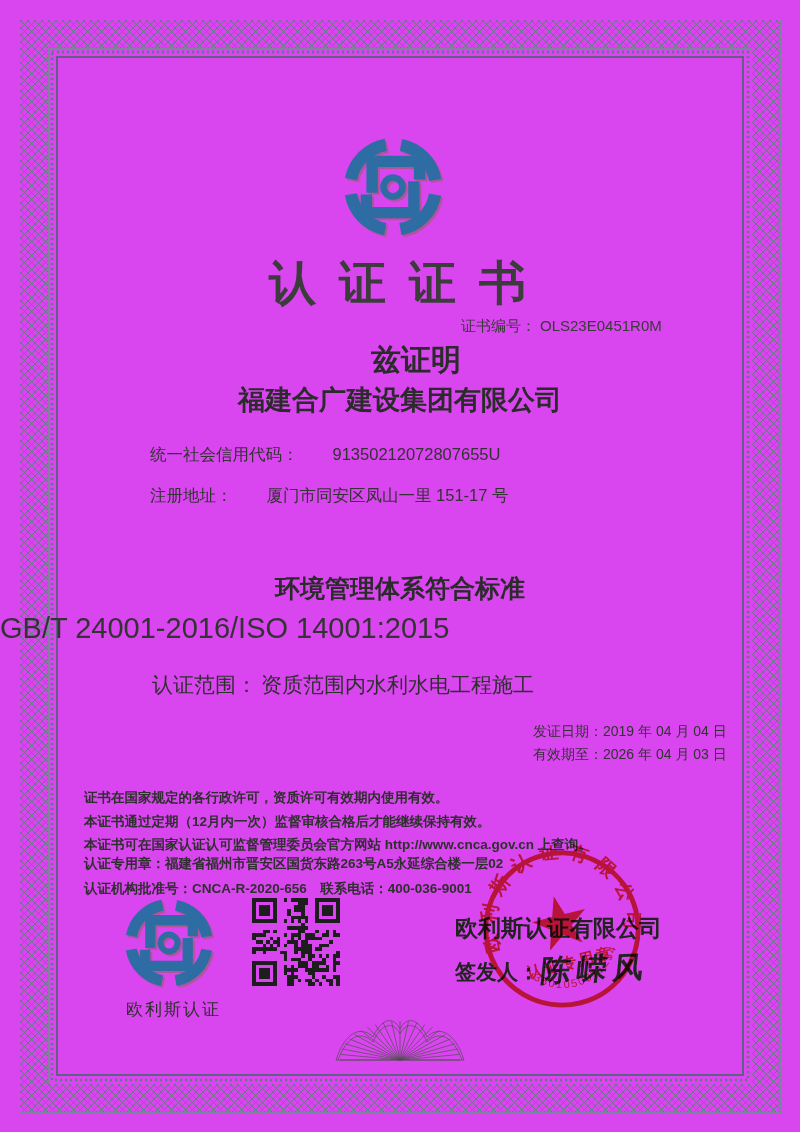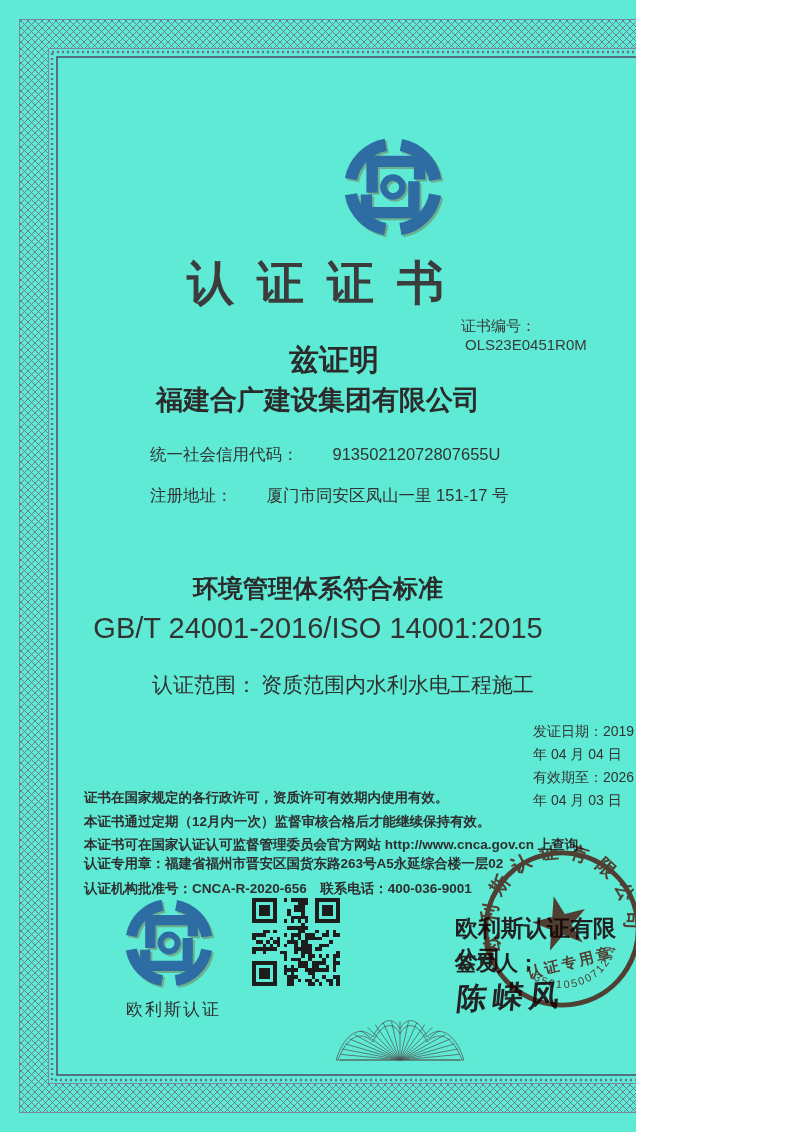--- a/index.html
+++ b/index.html
@@ -1,16 +1,16 @@
 <!DOCTYPE html>
 <html><head>
 <meta charset="utf-8">
 <style>
   html,body{margin:0;padding:0;background:#ffffff;}
-  .page{position:relative;width:636px;height:1132px;background:#5eead4;overflow:hidden;
+  .page{position:relative;width:800px;height:1132px;background:#d946ef;overflow:hidden;
         font-family:"Liberation Sans",sans-serif;color:#2f2f2f;}
   .abs{position:absolute;}
   svg{display:block;}
 
   .border-svg{position:absolute;left:0;top:0;}
 
   .logo{filter:drop-shadow(2px 2px 0 rgba(125,105,55,.45));}
   .logo-top{left:336px;top:130px;width:114px;height:114px;}
   .logo-bottom{left:118px;top:892px;width:102px;height:102px;}
   .logo-bottom-label{left:126px;top:998px;font-size:17px;letter-spacing:2px;color:#2f2f2f;}
@@ -21,21 +21,21 @@
   .cert-no .val{margin-left:4px;}
 
   .declaration{left:0;top:340px;width:100%;text-align:center;font-size:30px;font-weight:700;color:#2b2b2b;padding-left:16px;}
   .company{left:0;top:382px;width:100%;text-align:center;font-size:27px;font-weight:700;color:#2b2b2b;}
 
   .row{left:150px;font-size:16.5px;font-weight:500;color:#333;}
   .row .val{margin-left:7px;padding-left:27px;}
   .row1{top:444px;} .row2{top:485px;} .row3{top:526px;}
 
   .std-heading{left:0;top:572px;width:100%;text-align:center;font-size:25px;font-weight:700;color:#2b2b2b;}
-  .std-code{left:0;top:612px;width:100%;text-align:center;font-size:29px;font-weight:500;color:#333;}
+  .std-code{left:0;top:612px;width:100%;font-size:29px;font-weight:500;color:#333;}
 
   .scope{left:152px;top:671px;font-size:21px;color:#2f2f2f;font-family:"Liberation Serif",serif;}
   .scope .val{margin-left:4px;}
 
   .dates{left:533px;top:720px;font-size:14px;font-weight:500;line-height:23px;color:#333;}
 
   .notes{left:84px;top:786px;font-size:13.5px;font-weight:700;line-height:23.5px;color:#2f2f2f;}
   .agency{left:84px;top:851px;font-size:13.5px;font-weight:700;line-height:25px;color:#2f2f2f;}
 
   .issuer-name{left:455px;top:913px;font-size:23px;font-weight:700;color:#222;}

